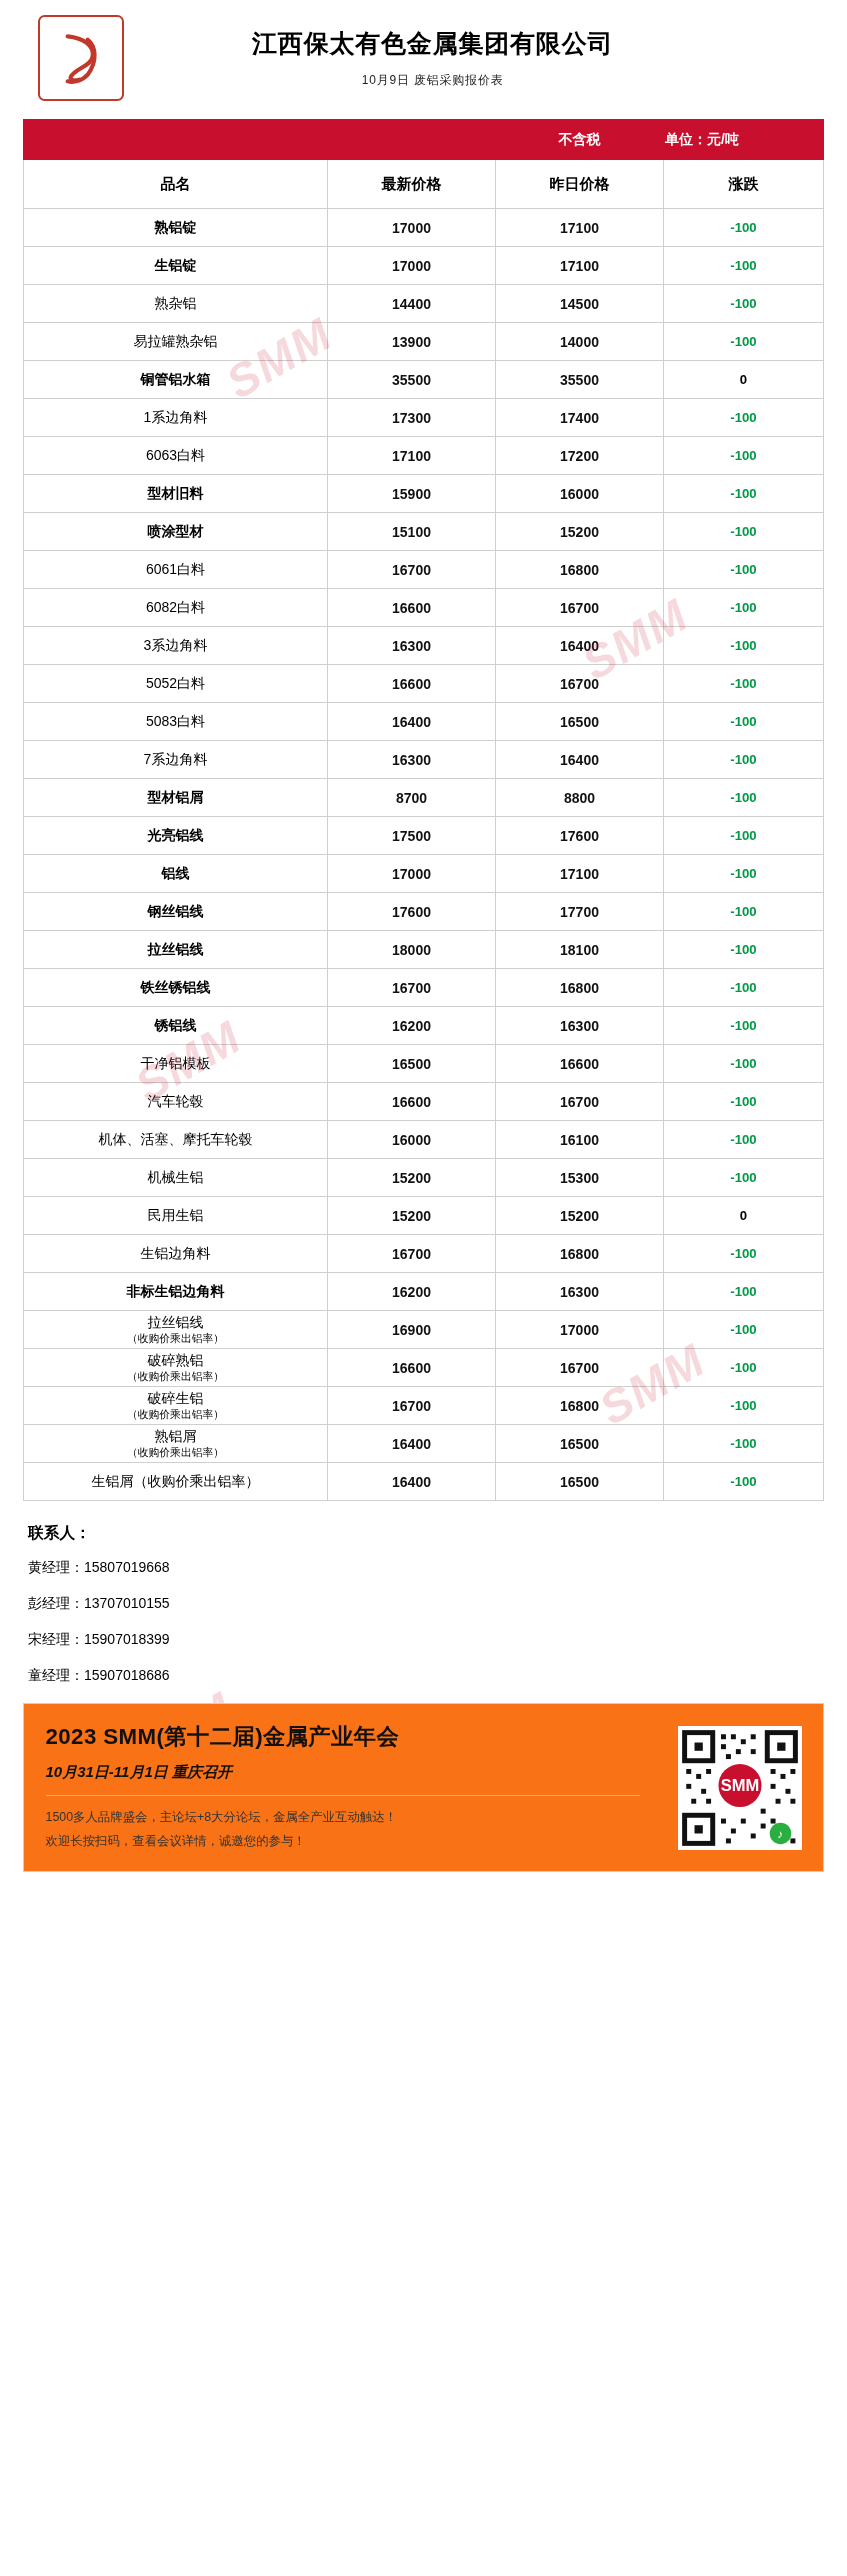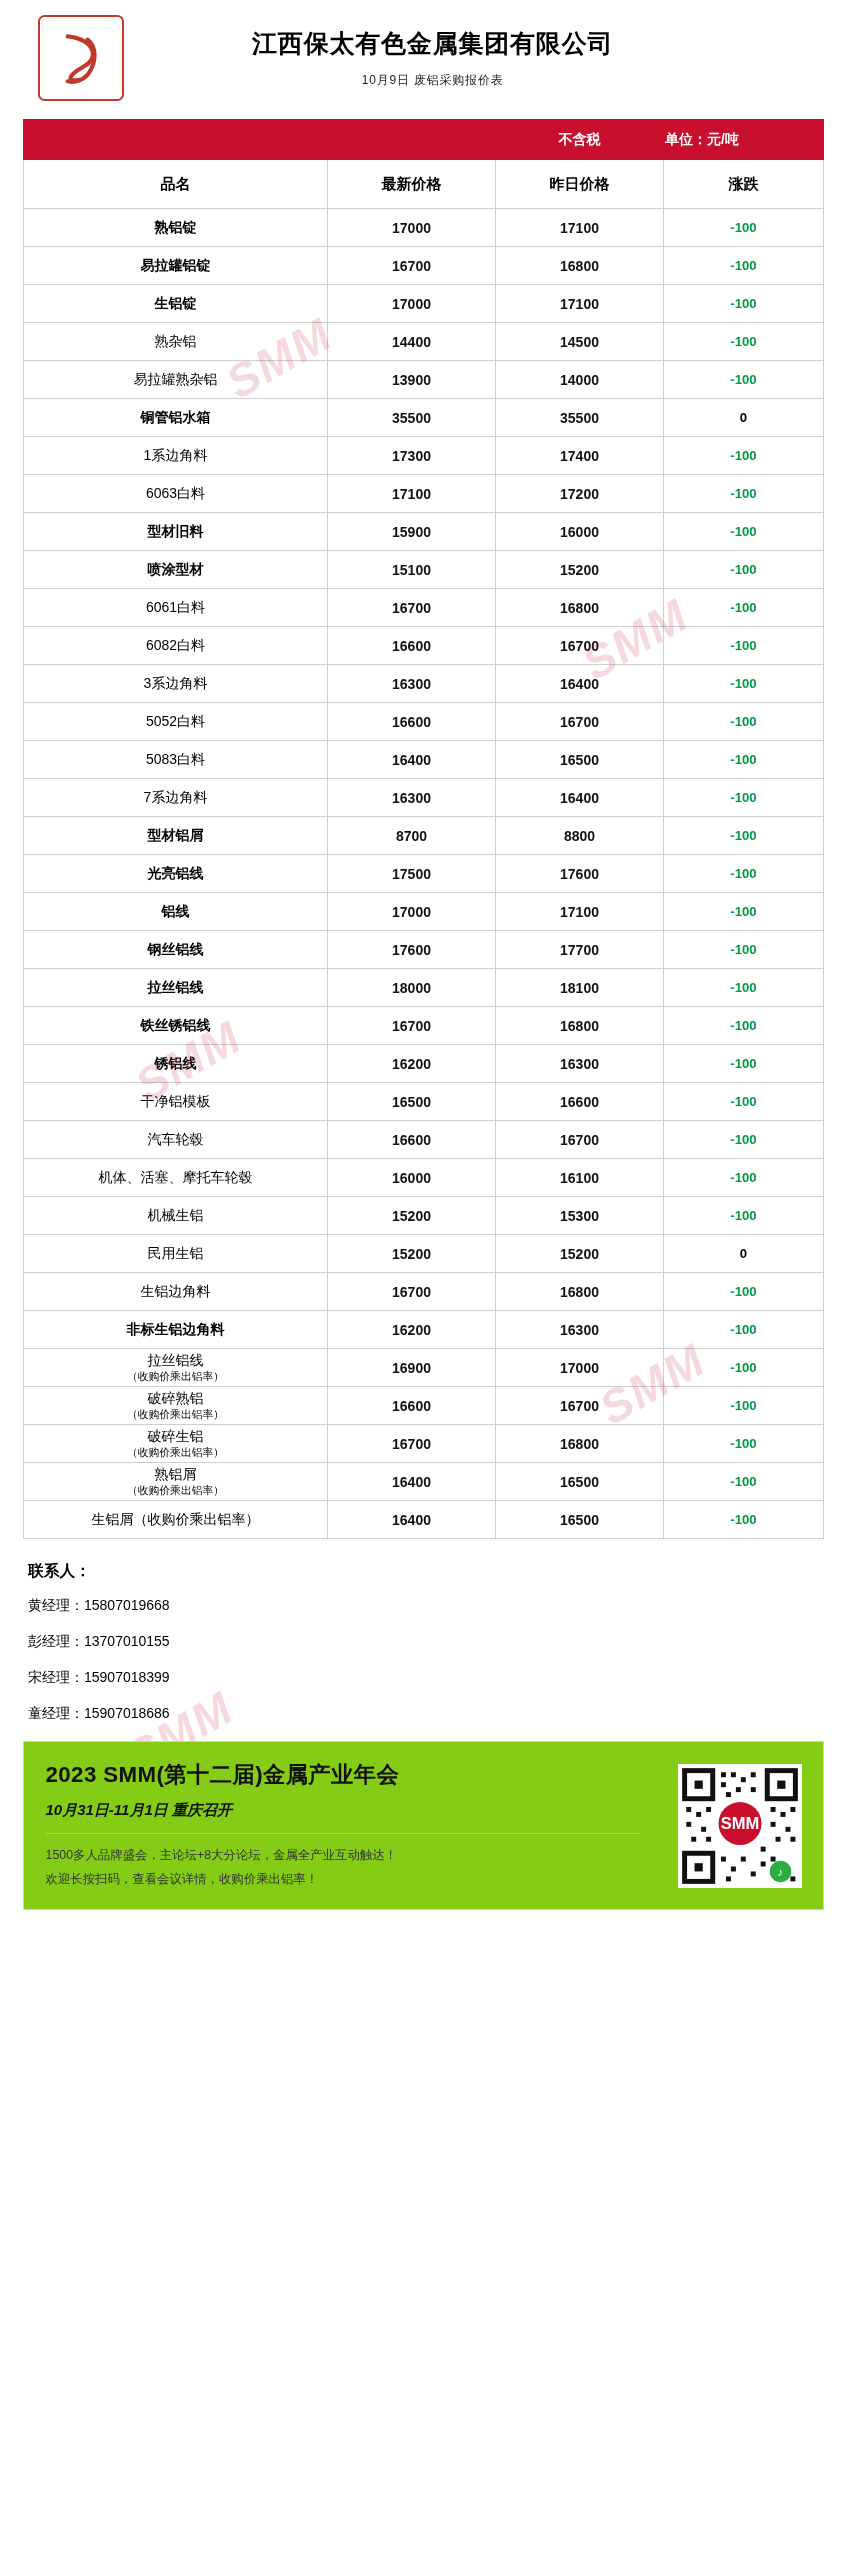--- a/index.html
+++ b/index.html
@@ -120,21 +120,21 @@
   .contact-line {
     font-size: 14px;
     color: #000;
     margin-bottom: 18px;
   }
   
   .ad {
     margin-top: 13.2px;
     margin-bottom: 16.5px;
     border: 0.8px solid #cfcfcf;
-    background: #84cc16;
+    background: #f97316;
     display: flex;
     align-items: center;
     padding: 18px 21.5px;
     position: relative;
   }
   .ad-left { flex: 1 1 auto; }
   .ad-title {
     font-size: 22.3px;
     font-weight: bold;
     color: #111;
@@ -230,26 +230,20 @@
       </tr>
       </tbody>
       <tbody id="rows-body">
         <tr class="data-row">
           <td class="name bold">熟铝锭</td>
           <td class="price">17000</td>
           <td class="price">17100</td>
           <td class="chg">-100</td>
         </tr>
         <tr class="data-row">
-          <td class="name bold">易拉罐铝锭</td>
-          <td class="price">16700</td>
-          <td class="price">16800</td>
-          <td class="chg">-100</td>
-        </tr>
-        <tr class="data-row">
           <td class="name bold">生铝锭</td>
           <td class="price">17000</td>
           <td class="price">17100</td>
           <td class="chg">-100</td>
         </tr>
         <tr class="data-row">
           <td class="name">熟杂铝</td>
           <td class="price">14400</td>
           <td class="price">14500</td>
           <td class="chg">-100</td>
@@ -463,21 +457,21 @@
     <div class="contact-line">宋经理：15907018399</div>
     <div class="contact-line">童经理：15907018686</div>
   </div>
 
   <div class="ad">
     <div class="ad-left">
       <div class="ad-title">2023 SMM(第十二届)金属产业年会</div>
       <div class="ad-date">10月31日-11月1日  重庆召开</div>
       <div class="ad-divider"></div>
       <div class="ad-line">1500多人品牌盛会，主论坛+8大分论坛，金属全产业互动触达！</div>
-      <div class="ad-line">欢迎长按扫码，查看会议详情，收购价乘出铝率！</div>
+      <div class="ad-line">欢迎长按扫码，查看会议详情，诚邀您的参与！</div>
     </div>
     <div class="qr">
       <svg width="124" height="124" viewBox="0 0 150 150" aria-hidden="true">
         <rect x="0" y="0" width="150" height="150" fill="#ffffff"></rect>
         <g fill="#111">
           <rect x="8" y="8" width="34" height="34" fill="none" stroke="#111" stroke-width="6"></rect>
           <rect x="20" y="20" width="10" height="10"></rect>
           <rect x="108" y="8" width="34" height="34" fill="none" stroke="#111" stroke-width="6"></rect>
           <rect x="120" y="20" width="10" height="10"></rect>
           <rect x="8" y="108" width="34" height="34" fill="none" stroke="#111" stroke-width="6"></rect>

